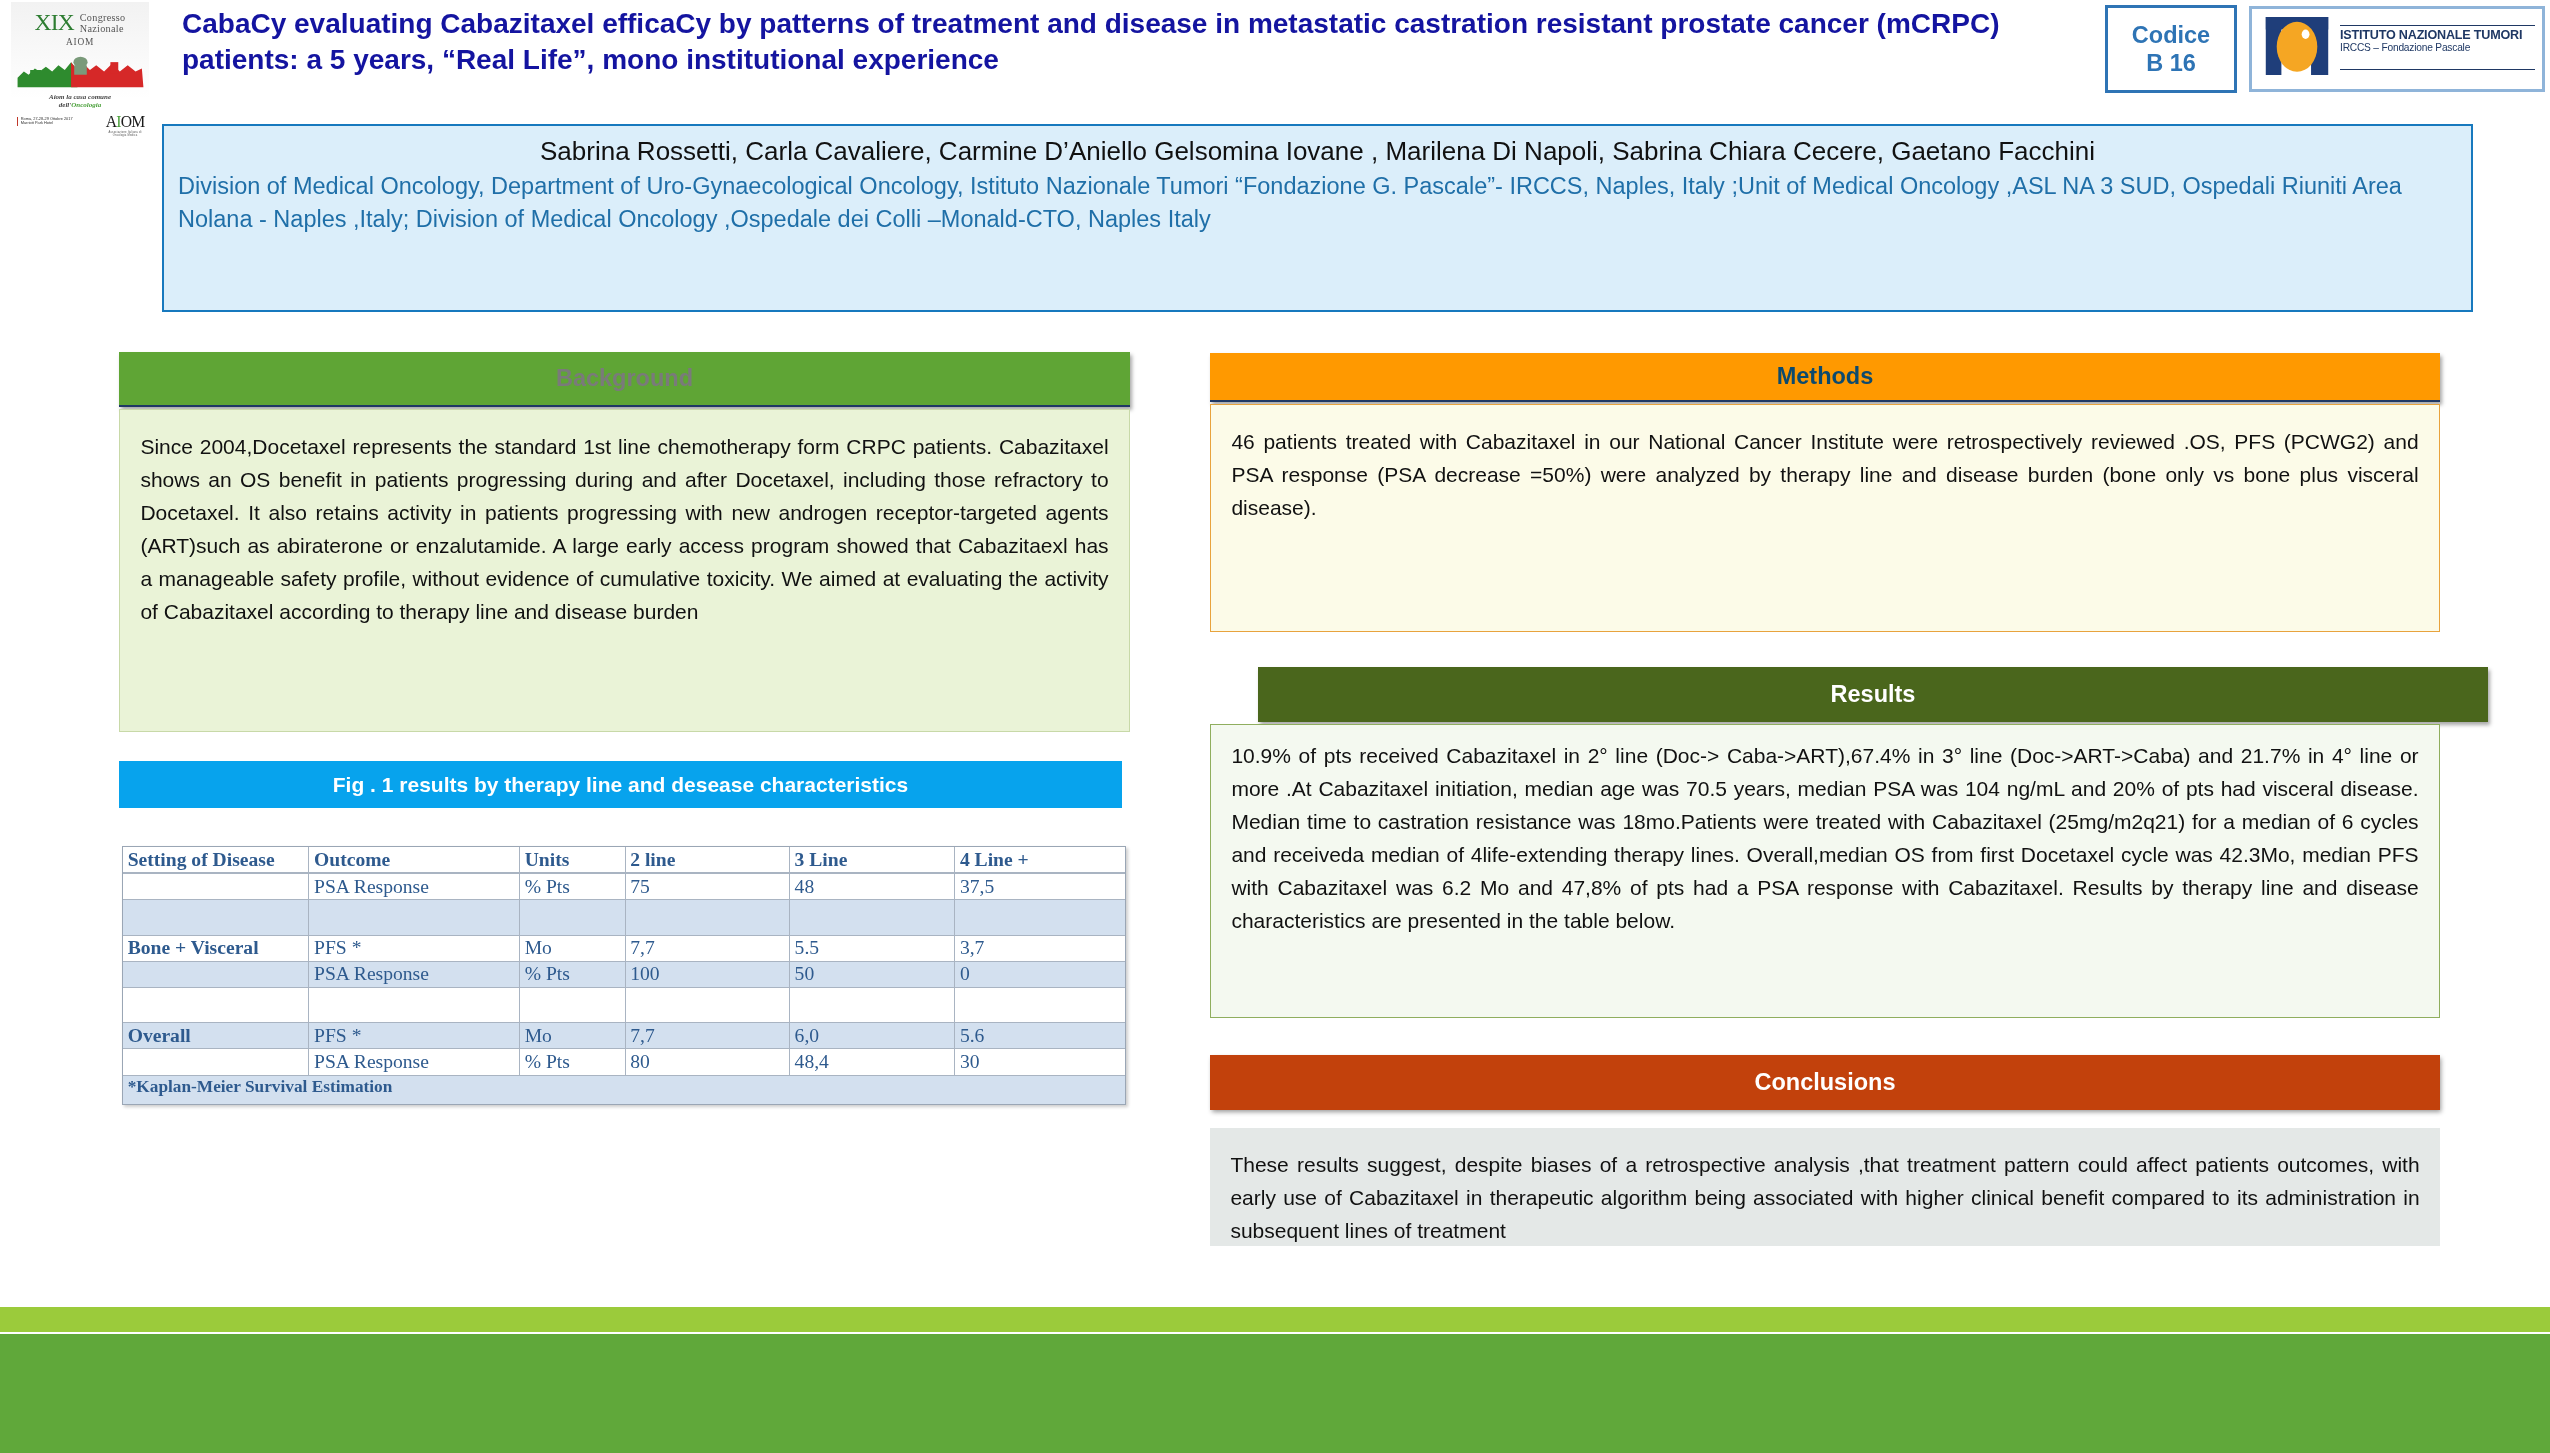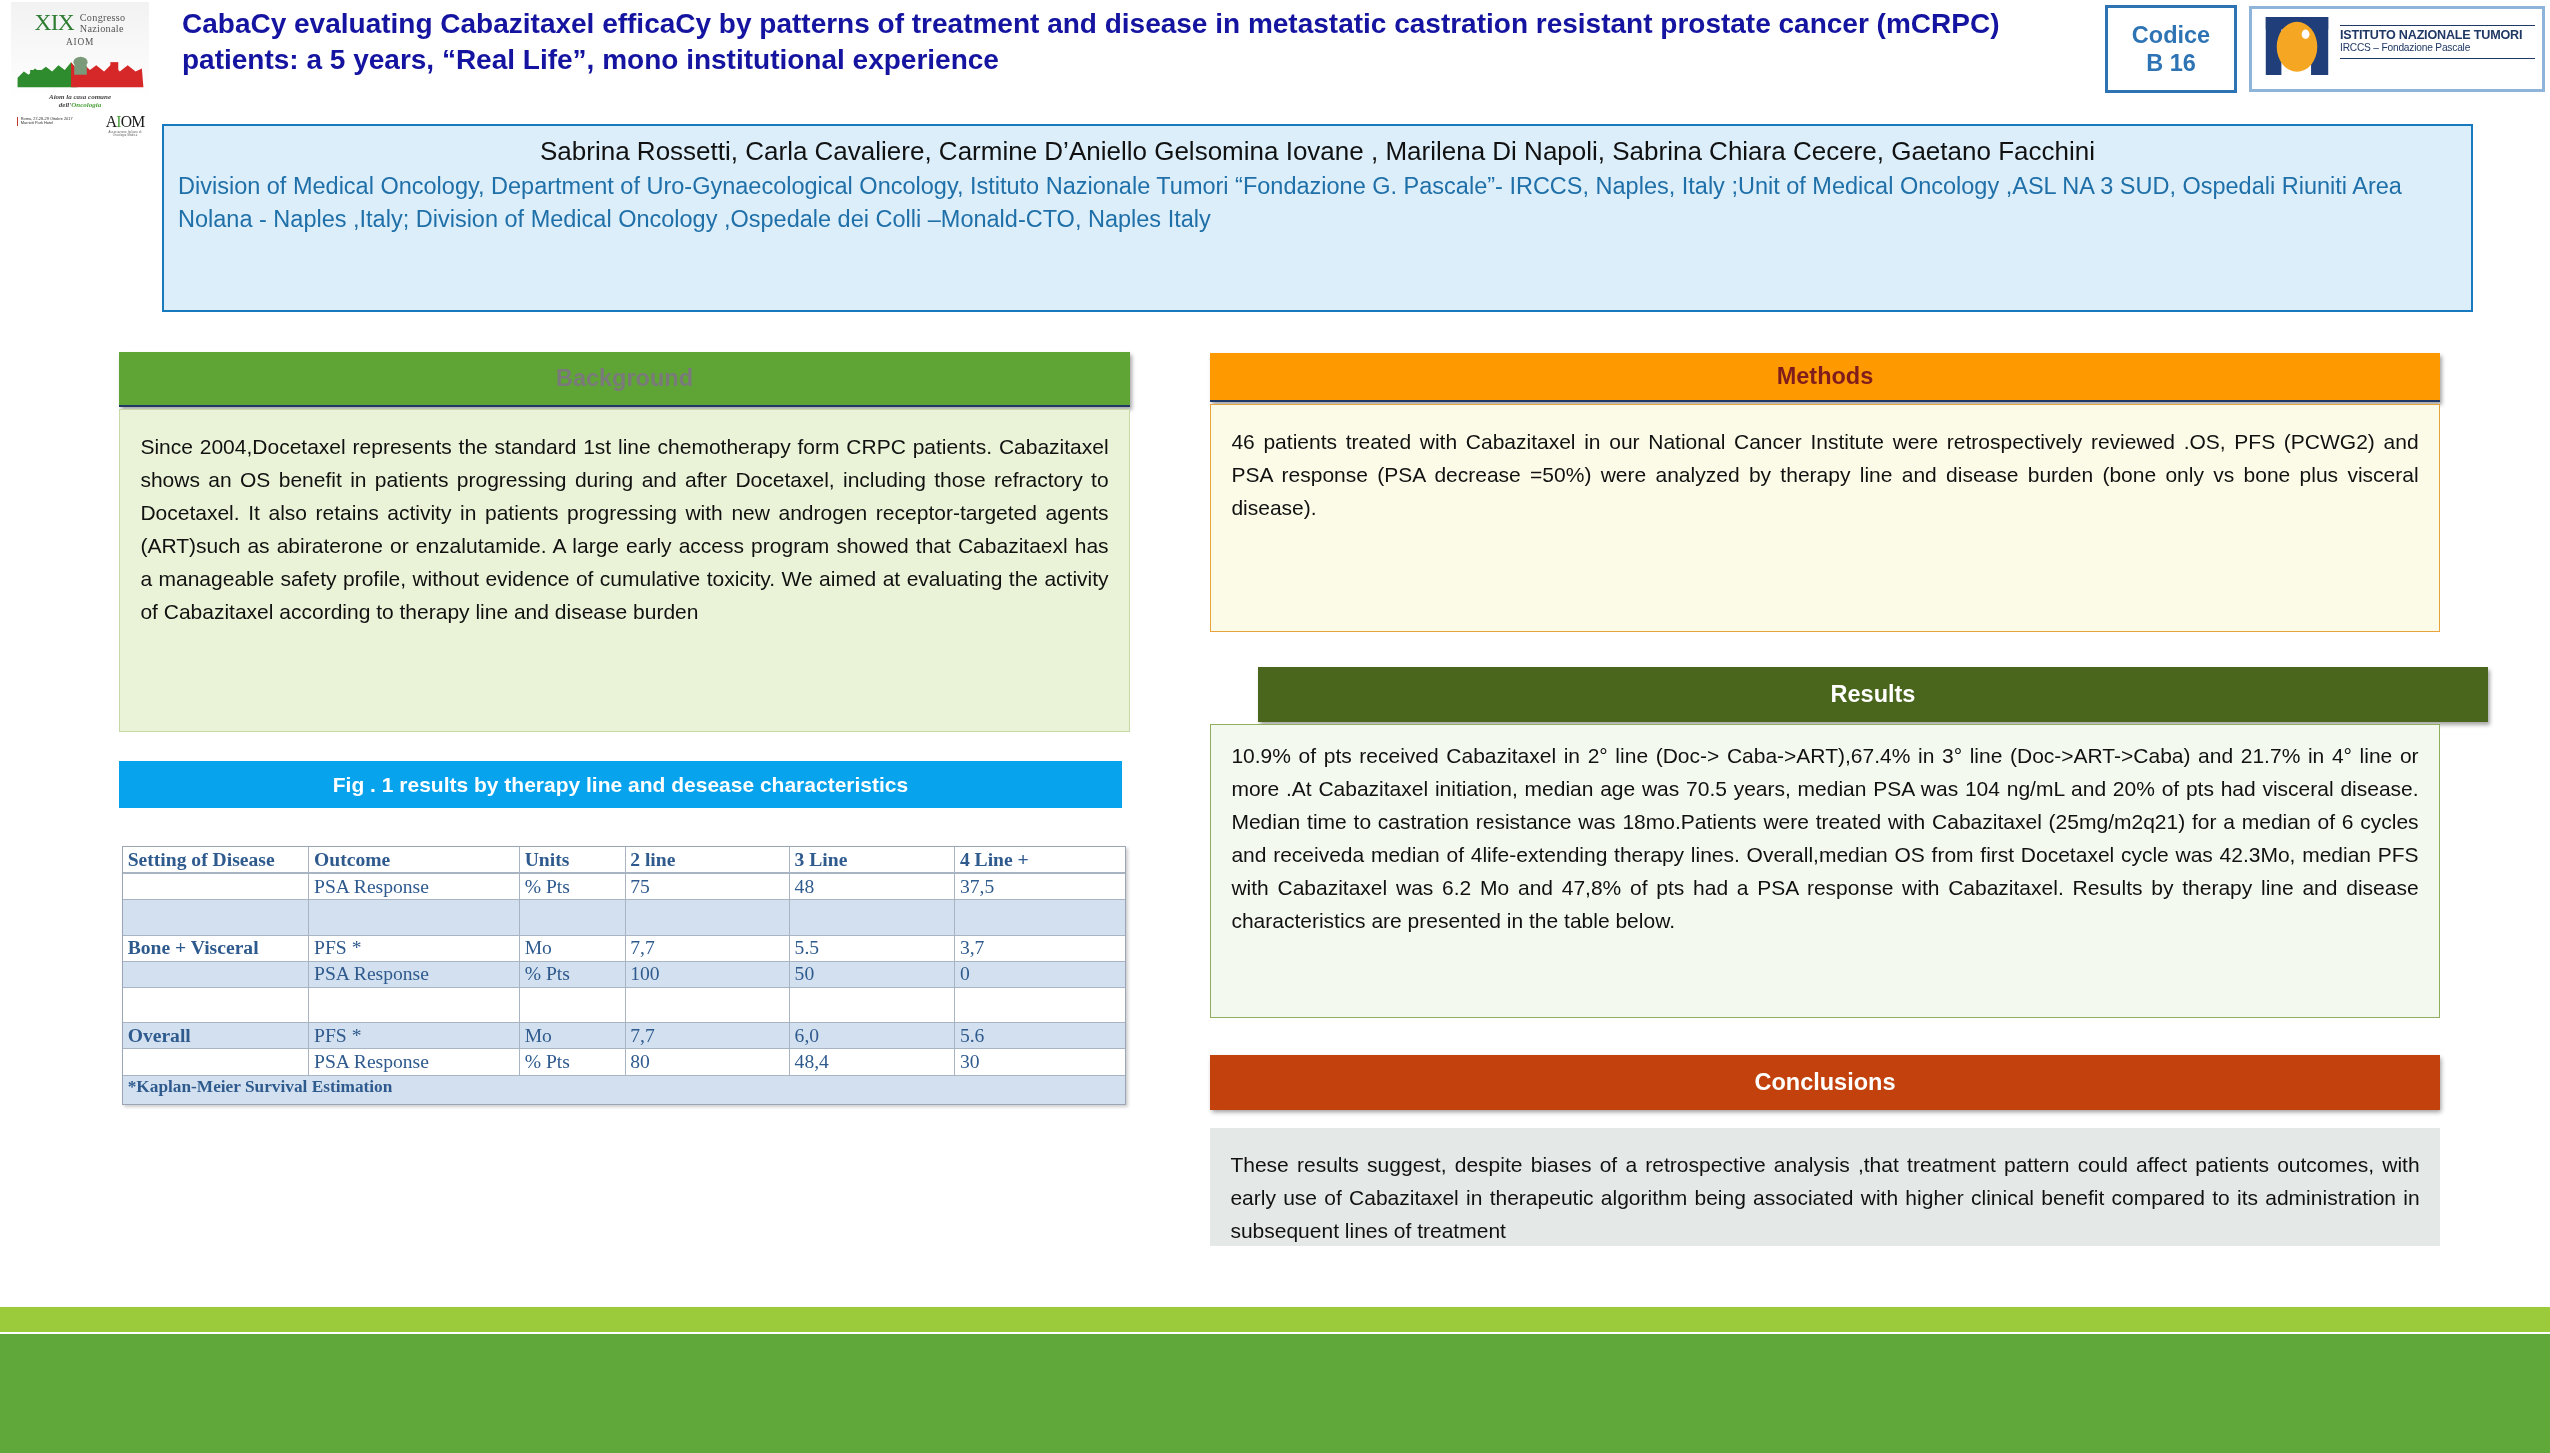--- a/index.html
+++ b/index.html
@@ -42,21 +42,21 @@
      align-items:center;justify-content:center;}
   #codice-box span{color:#2E74B5;font-size:23.5px;font-weight:bold;line-height:28px;
      text-align:center;}
 
   #int-logo{position:absolute;left:2249px;top:6.3px;width:290px;height:80px;
      border:3.1px solid #8FB4D9;background:#ffffff;}
   #int-logo .pascale-mark{position:absolute;left:9.4px;top:4.7px;width:72px;height:64px;}
   #int-logo .pascale-txt{position:absolute;left:88px;top:15.7px;width:195px;}
   #int-logo .pt-l1{font-size:12.6px;font-weight:bold;color:#1F3864;letter-spacing:-0.2px;
      border-top:0.8px solid #1F3864;padding-top:2.4px;}
-  #int-logo .pt-l2{font-size:10.2px;color:#1F3864;letter-spacing:-0.2px;padding-bottom:5px;
+  #int-logo .pt-l2{font-size:10.2px;color:#1F3864;letter-spacing:-0.2px;padding-bottom:16px;
      border-bottom:0.8px solid #1F3864;}
 
   
   #authors-box{position:absolute;left:162px;top:124px;width:2311px;height:188px;
      background:#DBEEFA;border:2.4px solid #1779BE;box-sizing:border-box;
      padding:7.8px 14px 6.3px 14px;}
   #authors-line{text-align:center;font-size:26px;color:#111;line-height:35px;
      margin-bottom:1.6px;}
   #affil-line{font-size:23.5px;color:#1F6FA8;line-height:33px;text-align:left;}
 
@@ -69,21 +69,21 @@
      font-size:21px;line-height:33px;color:#111;text-align:justify;}
 
   #bg-head{left:119px;top:352px;width:1011px;height:55px;background:#5FA535;
      border-bottom:2.4px solid #1F3864;}
   #bg-head span{color:#7A7A7A;}
   #bg-body{left:119px;top:409px;width:1011px;height:323px;background:#EAF3D7;
      border:0.8px solid #c8d9a8;}
 
   #me-head{left:1210px;top:353px;width:1230px;height:49px;background:#FF9900;
      border-bottom:2.4px solid #1F3864;}
-  #me-head span{color:#7f1d1d;}
+  #me-head span{color:#0c4a6e;}
   #me-body{left:1210px;top:404px;width:1230px;height:228px;background:#FCFBE8;
      border:0.8px solid #E8A33D;}
 
   #re-head{left:1210px;top:667px;width:1230px;height:55px;background:#4A661C;margin-left:48px;}
   #re-head span{color:#ffffff;}
   #re-body{left:1210px;top:724px;width:1230px;height:294px;background:#F4F9F0;
      border:0.8px solid #8FAE5E;padding-top:14px;}
 
   #co-head{left:1210px;top:1055px;width:1230px;height:55px;background:#c2410c;
      box-shadow:2.4px 3.1px 4.7px rgba(0,0,0,.4);justify-content:center;}

